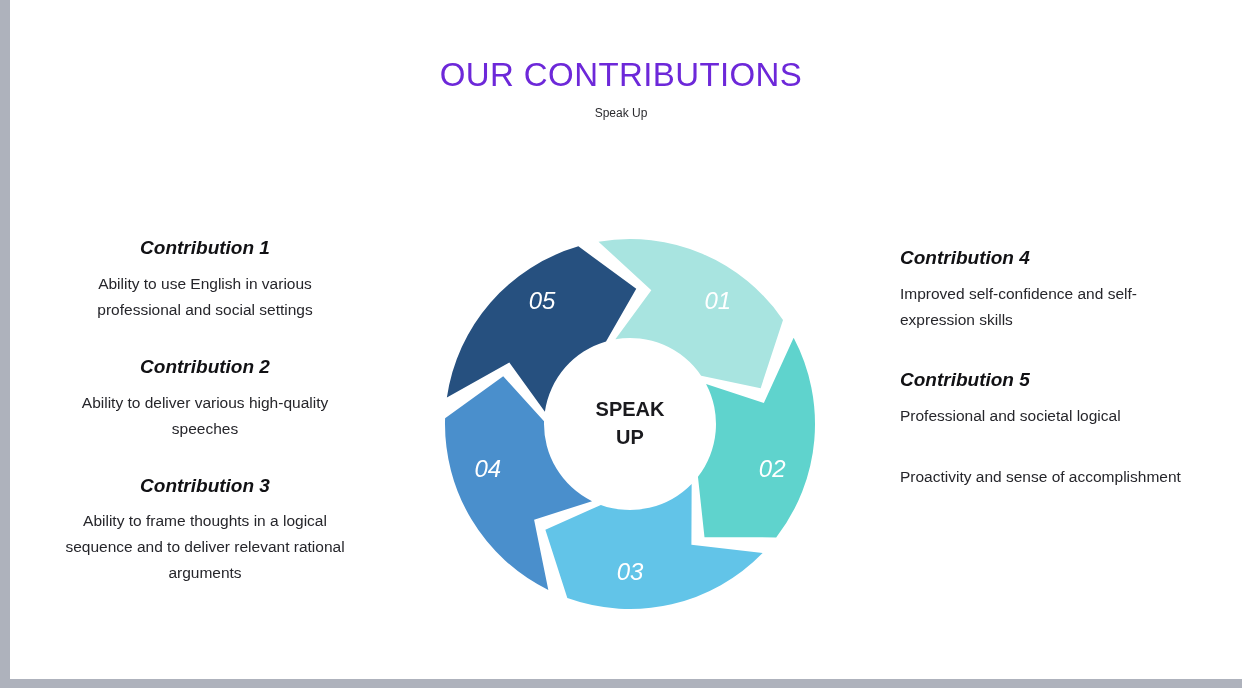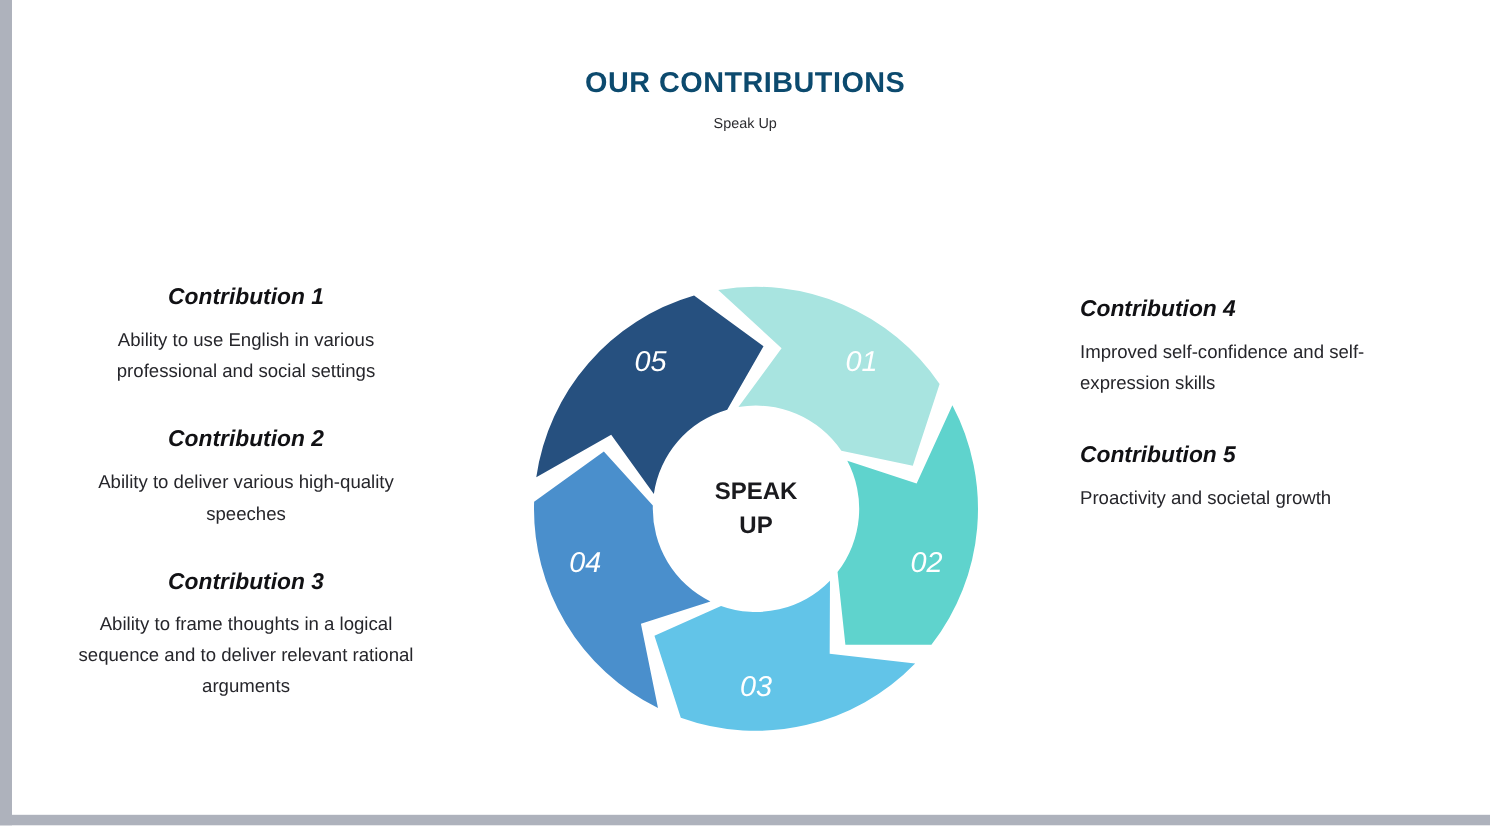--- a/index.html
+++ b/index.html
@@ -34,24 +34,24 @@
   }
 
   
   .header {
     position: absolute;
     left: 0; top: 57px;
     width: 1242px;
     text-align: center;
   }
   .title {
-    font-size: 24px;
-    font-weight: bold;
+    font-size: 33px;
+    font-weight: normal;
     letter-spacing: 0.4px;
-    color: #0c4a6e;
+    color: #6d28d9;
     line-height: 1.1;
   }
   .subtitle {
     margin-top: 13px;
     font-size: 12px;
     font-weight: normal;
     color: #2b2b2f;
     line-height: 1.2;
   }
 
@@ -137,23 +137,24 @@
     </div>
   </div>
 
   <div class="col col-right">
     <div class="item item-4">
       <div class="item-title">Contribution 4</div>
       <div class="item-desc">Improved self-confidence and self-expression skills</div>
     </div>
     <div class="item item-5">
       <div class="item-title">Contribution 5</div>
-      <div class="item-desc">Proactivity and societal growth</div>
+      <div class="item-desc">Professional and societal logical</div>
     </div>
     <div class="item item-6">
+      <div class="item-desc">Proactivity and sense of accomplishment</div>
     </div>
   </div>
 
   <div class="diagram">
     <svg width="420" height="420" viewBox="0 0 420 420">
       <g id="segments">
           <path d="M 178.51 27.70 A 185 185 0 0 1 363.01 106.01 L 340.67 174.13 L 281.13 161.66 A 86 86 0 0 0 195.36 125.25 L 231.31 76.19 Z" fill="#a8e4e0"></path>
           <text class="seg-label" x="297.87" y="89.05">01</text>
           <path d="M 373.65 123.72 A 185 185 0 0 1 356.18 323.39 L 284.49 323.19 L 277.95 262.71 A 86 86 0 0 0 286.07 169.89 L 343.85 188.92 Z" fill="#5fd3cd"></path>
           <text class="seg-label" x="352.18" y="256.20">02</text>

